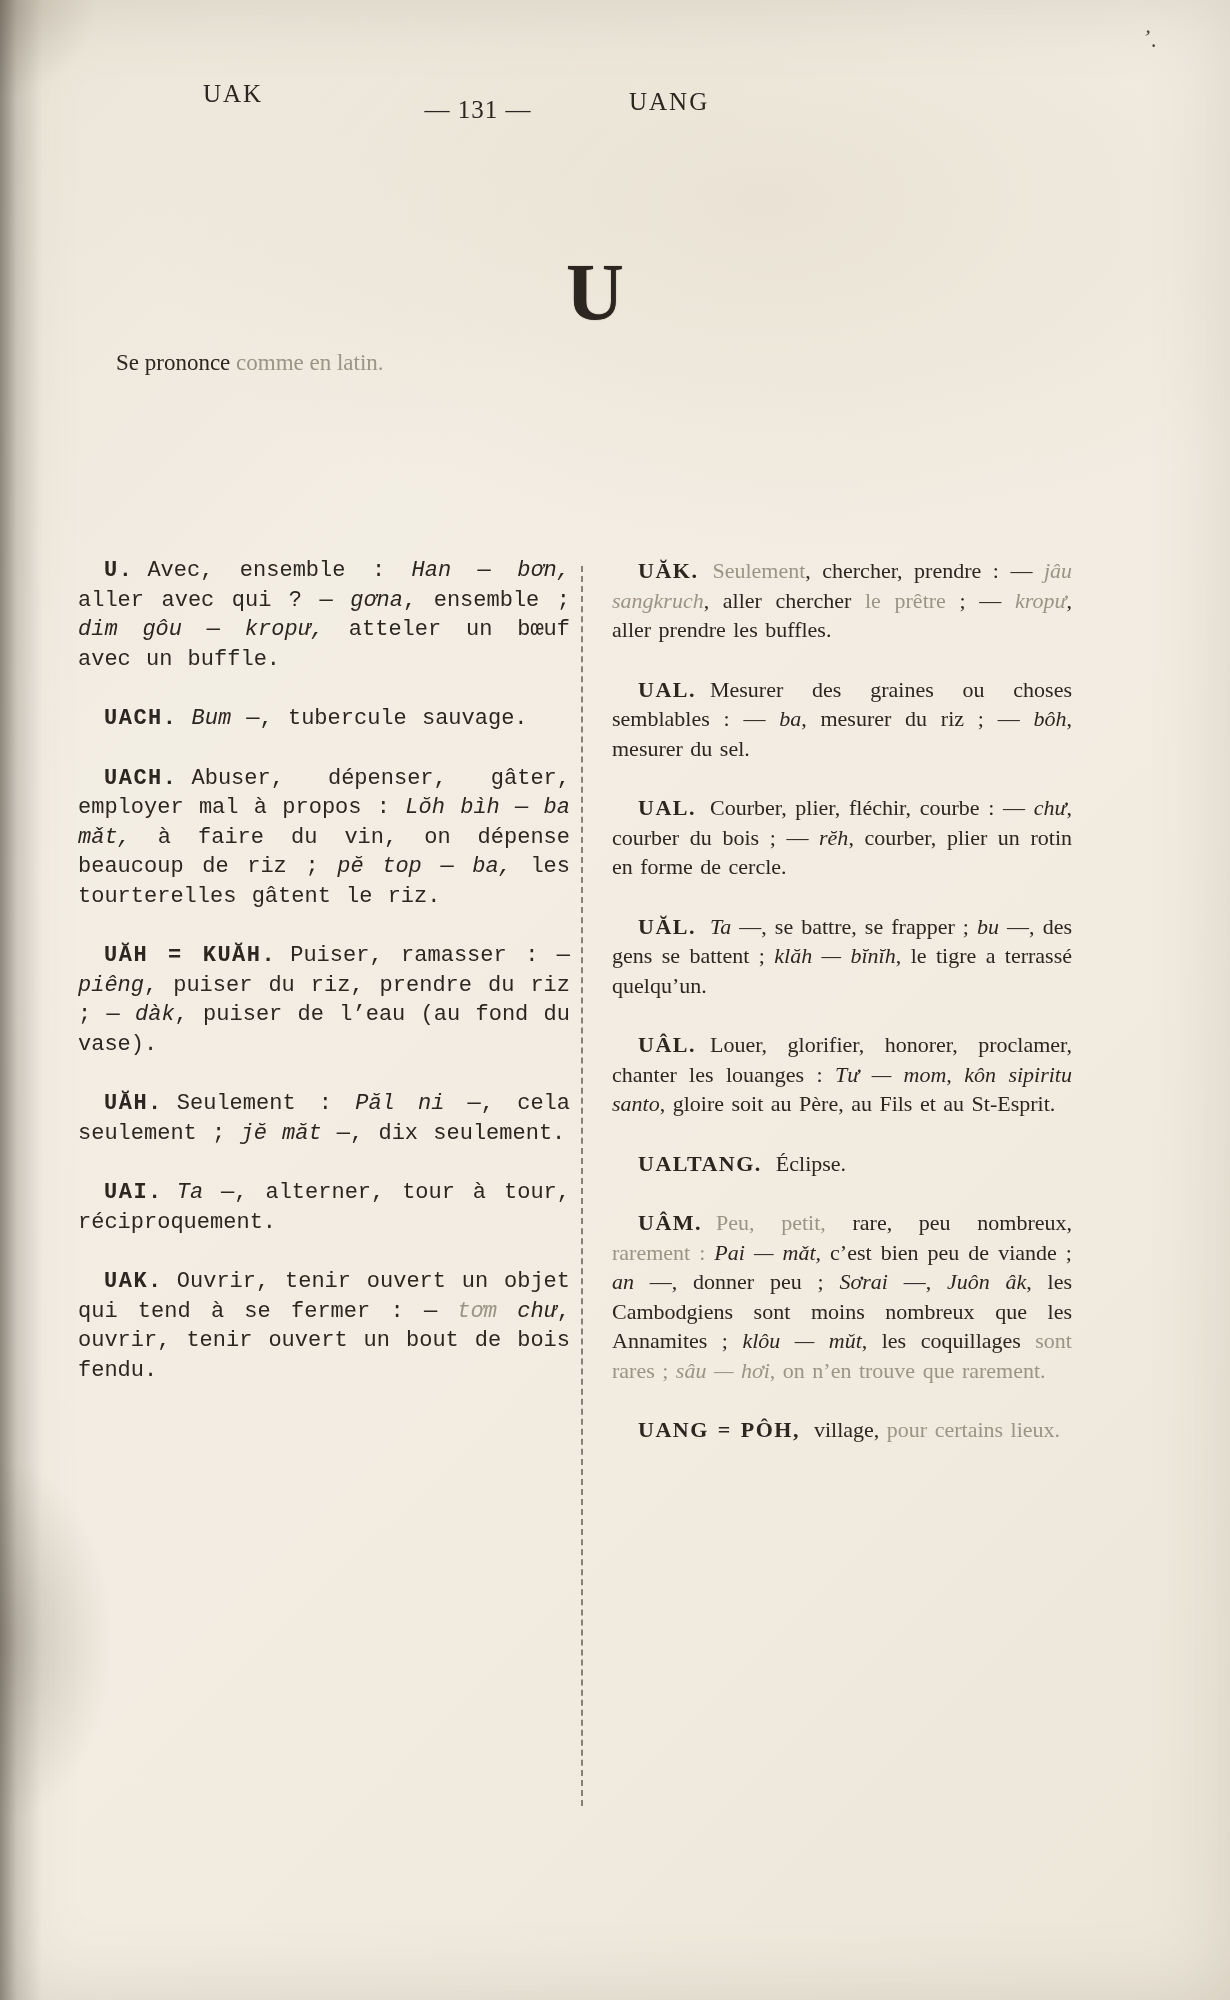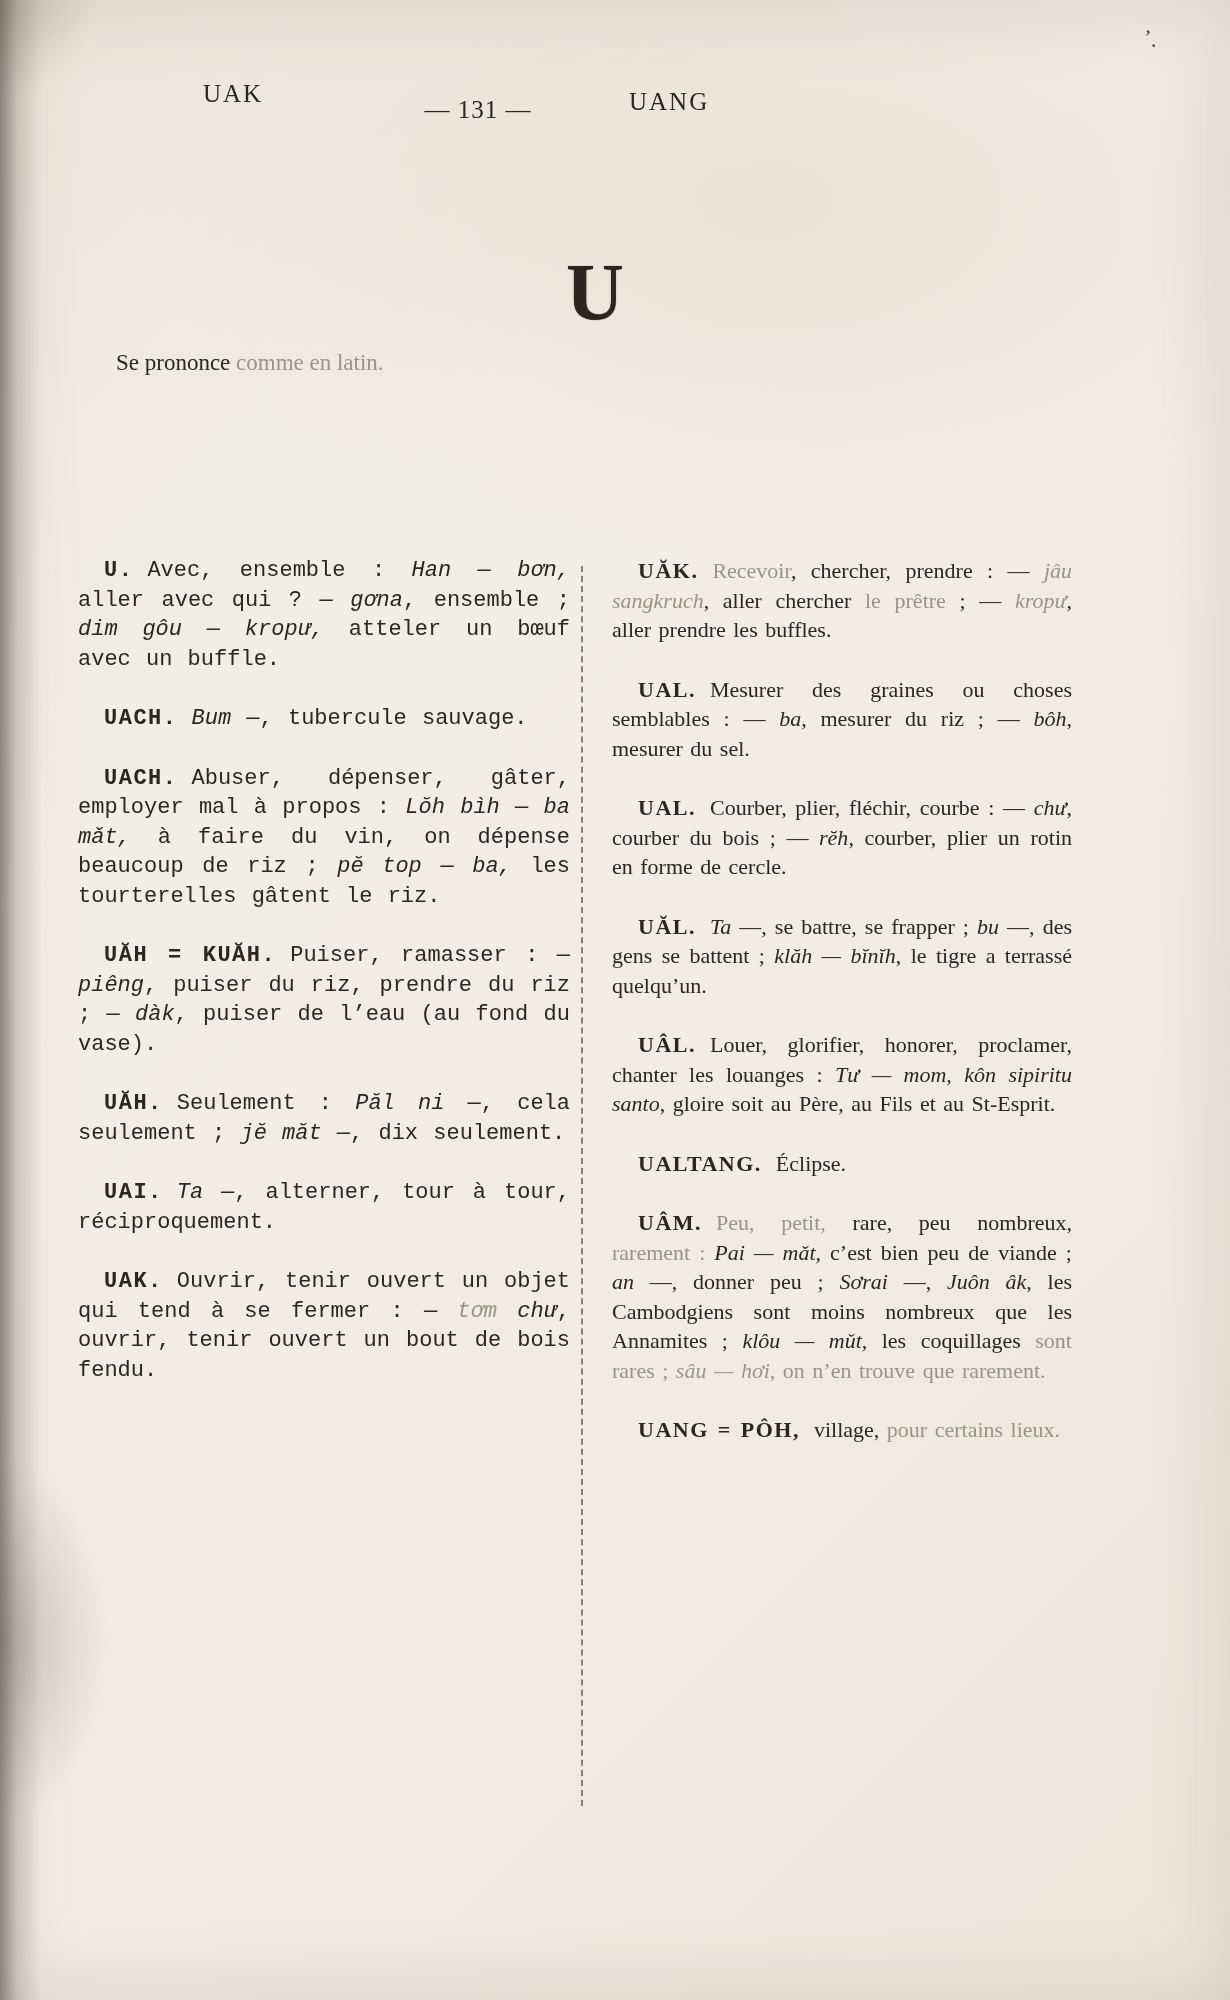--- a/index.html
+++ b/index.html
@@ -66,21 +66,21 @@
   <div class="col col-left">
       <p class="entry"><span class="hw">U.</span><span>Avec, ensemble : </span><span class="it">Han — bơn,</span><span> aller avec qui ? — </span><span class="it">gơna</span><span>, ensemble ; </span><span class="it">dim gôu — kropư,</span><span> atteler un bœuf avec un buffle.</span></p>
       <p class="entry"><span class="hw">UACH.</span><span class="it">Bum</span><span> —, tubercule sauvage.</span></p>
       <p class="entry"><span class="hw">UACH.</span><span>Abuser, dépenser, gâter, employer mal à propos : </span><span class="it">Lŏh bìh — ba mǎt,</span><span> à faire du vin, on dépense beaucoup de riz ; </span><span class="it">pĕ top — ba,</span><span> les tourterelles gâtent le riz.</span></p>
       <p class="entry"><span class="hw">UĂH = KUĂH.</span><span>Puiser, ramasser : — </span><span class="it">piêng</span><span>, puiser du riz, prendre du riz ; — </span><span class="it">dàk</span><span>, puiser de l’eau (au fond du vase).</span></p>
       <p class="entry"><span class="hw">UĂH.</span><span>Seulement : </span><span class="it">Păl ni</span><span> —, cela seulement ; </span><span class="it">jĕ măt</span><span> —, dix seulement.</span></p>
       <p class="entry"><span class="hw">UAI.</span><span class="it">Ta</span><span> —, alterner, tour à tour, réciproquement.</span></p>
       <p class="entry"><span class="hw">UAK.</span><span>Ouvrir, tenir ouvert un objet qui tend à se fermer : — </span><span class="it fd">tơm</span><span class="it"> chư</span><span>, ouvrir, tenir ouvert un bout de bois fendu.</span></p>
     </div>
   <div class="col col-right">
-      <p class="entry"><span class="hw">UĂK.</span><span class="fd">Recevoir</span><span>, chercher, prendre : — </span><span class="it fd">jâu sangkruch</span><span>, aller chercher </span><span class="fd">le prêtre</span><span> ; — </span><span class="it fd">kropư</span><span>, aller prendre les buffles.</span></p>
+      <p class="entry"><span class="hw">UĂK.</span><span class="fd">Seulement</span><span>, chercher, prendre : — </span><span class="it fd">jâu sangkruch</span><span>, aller chercher </span><span class="fd">le prêtre</span><span> ; — </span><span class="it fd">kropư</span><span>, aller prendre les buffles.</span></p>
       <p class="entry"><span class="hw">UAL.</span><span>Mesurer des graines ou choses semblables : — </span><span class="it">ba</span><span>, mesurer du riz ; — </span><span class="it">bôh</span><span>, mesurer du sel.</span></p>
       <p class="entry"><span class="hw">UAL.</span><span>Courber, plier, fléchir, courbe : — </span><span class="it">chư</span><span>, courber du bois ; — </span><span class="it">rĕh</span><span>, courber, plier un rotin en forme de cercle.</span></p>
       <p class="entry"><span class="hw">UĂL.</span><span class="it">Ta</span><span> —, se battre, se frapper ; </span><span class="it">bu</span><span> —, des gens se battent ; </span><span class="it">klăh — bĭnĭh</span><span>, le tigre a terrassé quelqu’un.</span></p>
       <p class="entry"><span class="hw">UÂL.</span><span>Louer, glorifier, honorer, proclamer, chanter les louanges : </span><span class="it">Tư — mom, kôn sipiritu santo</span><span>, gloire soit au Père, au Fils et au St-Esprit.</span></p>
       <p class="entry"><span class="hw">UALTANG.</span><span>Éclipse.</span></p>
       <p class="entry"><span class="hw">UÂM.</span><span class="fd">Peu, petit,</span><span> rare, peu nombreux, </span><span class="fd">rarement : </span><span class="it">Pai — mǎt,</span><span> c’est bien peu de viande ; </span><span class="it">an</span><span> —, donner peu ; </span><span class="it">Sơrai</span><span> —, </span><span class="it">Juôn âk</span><span>, les Cambodgiens sont moins nombreux que les Annamites ; </span><span class="it">klôu — mǔt</span><span>, les coquillages </span><span class="fd">sont rares ; </span><span class="it fd">sâu — hơi</span><span class="fd">, on n’en trouve que rarement.</span></p>
       <p class="entry"><span class="hw">UANG = PÔH,</span><span>village, </span><span class="fd">pour certains lieux.</span></p>
     </div>
 </div>
 

